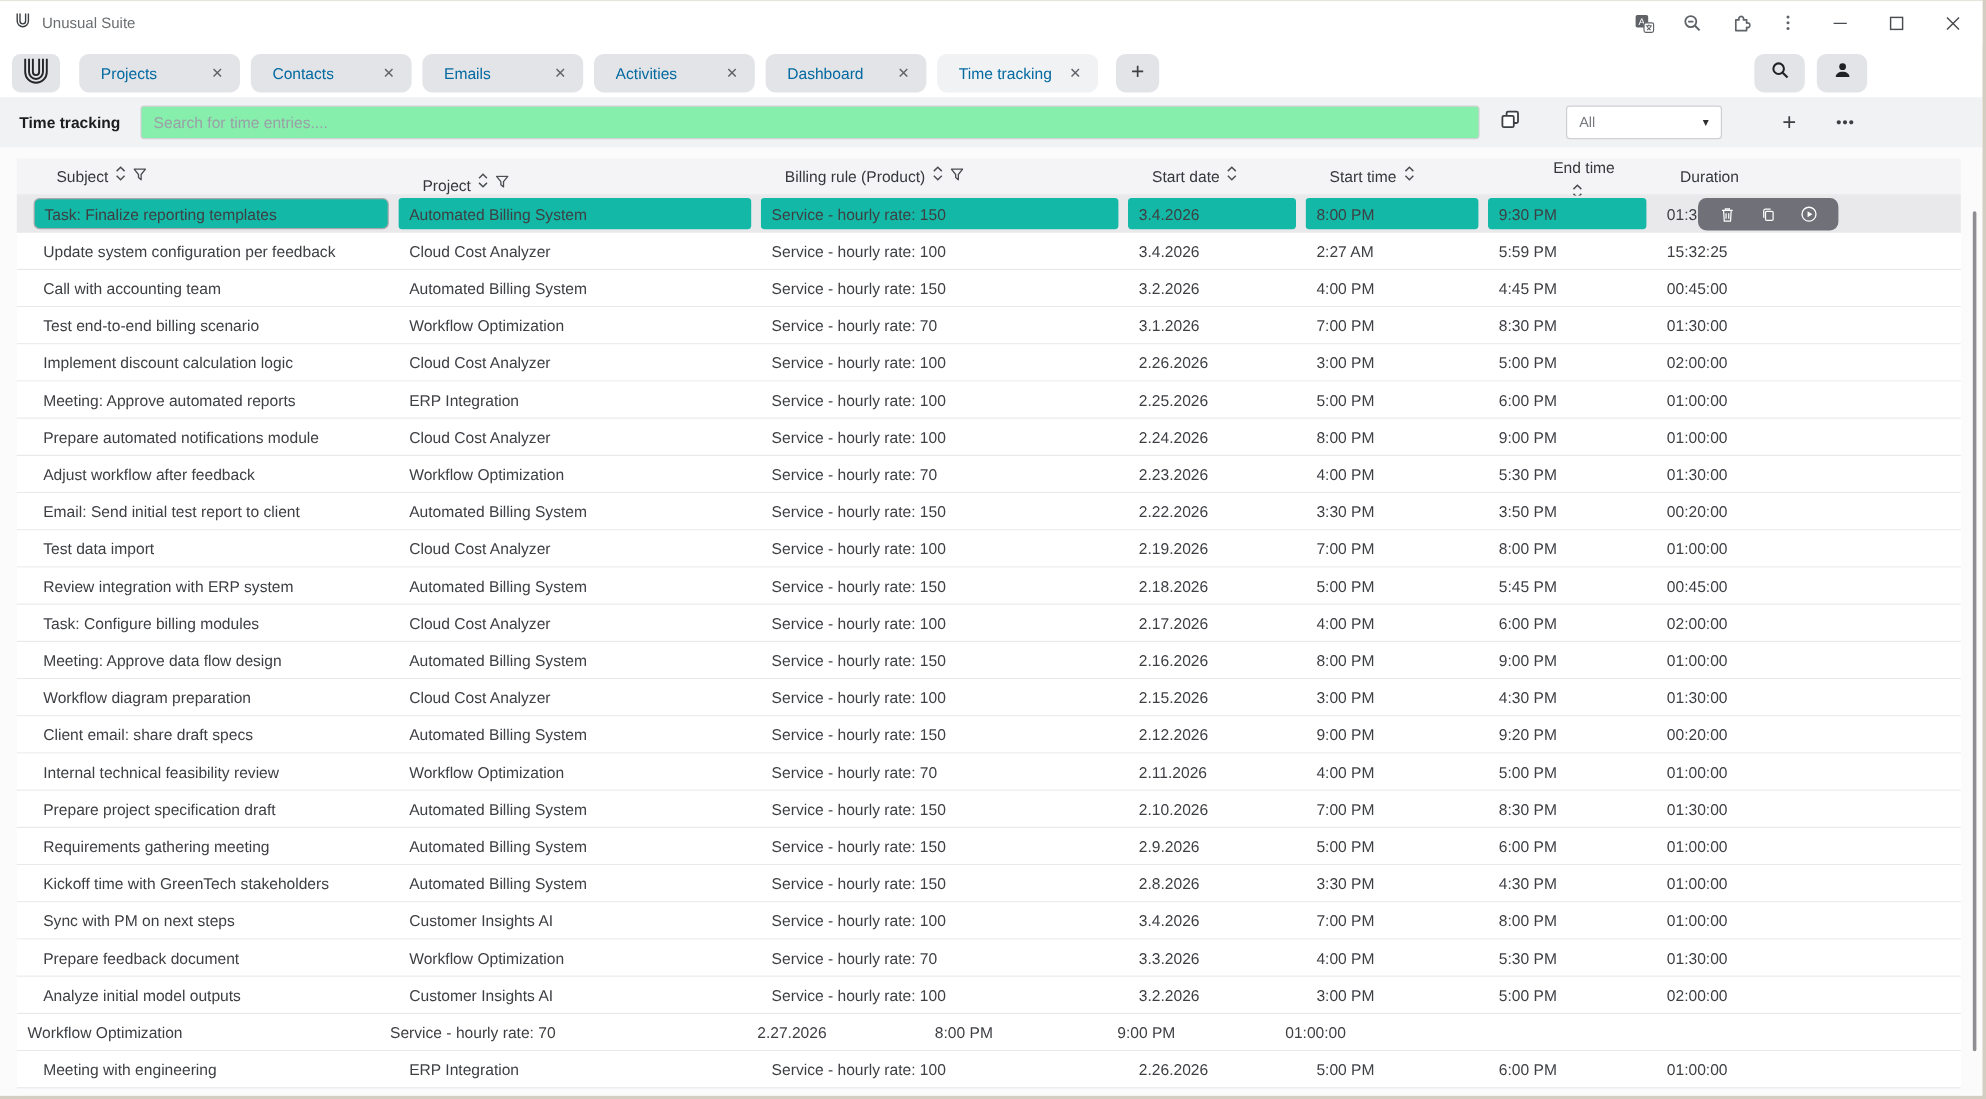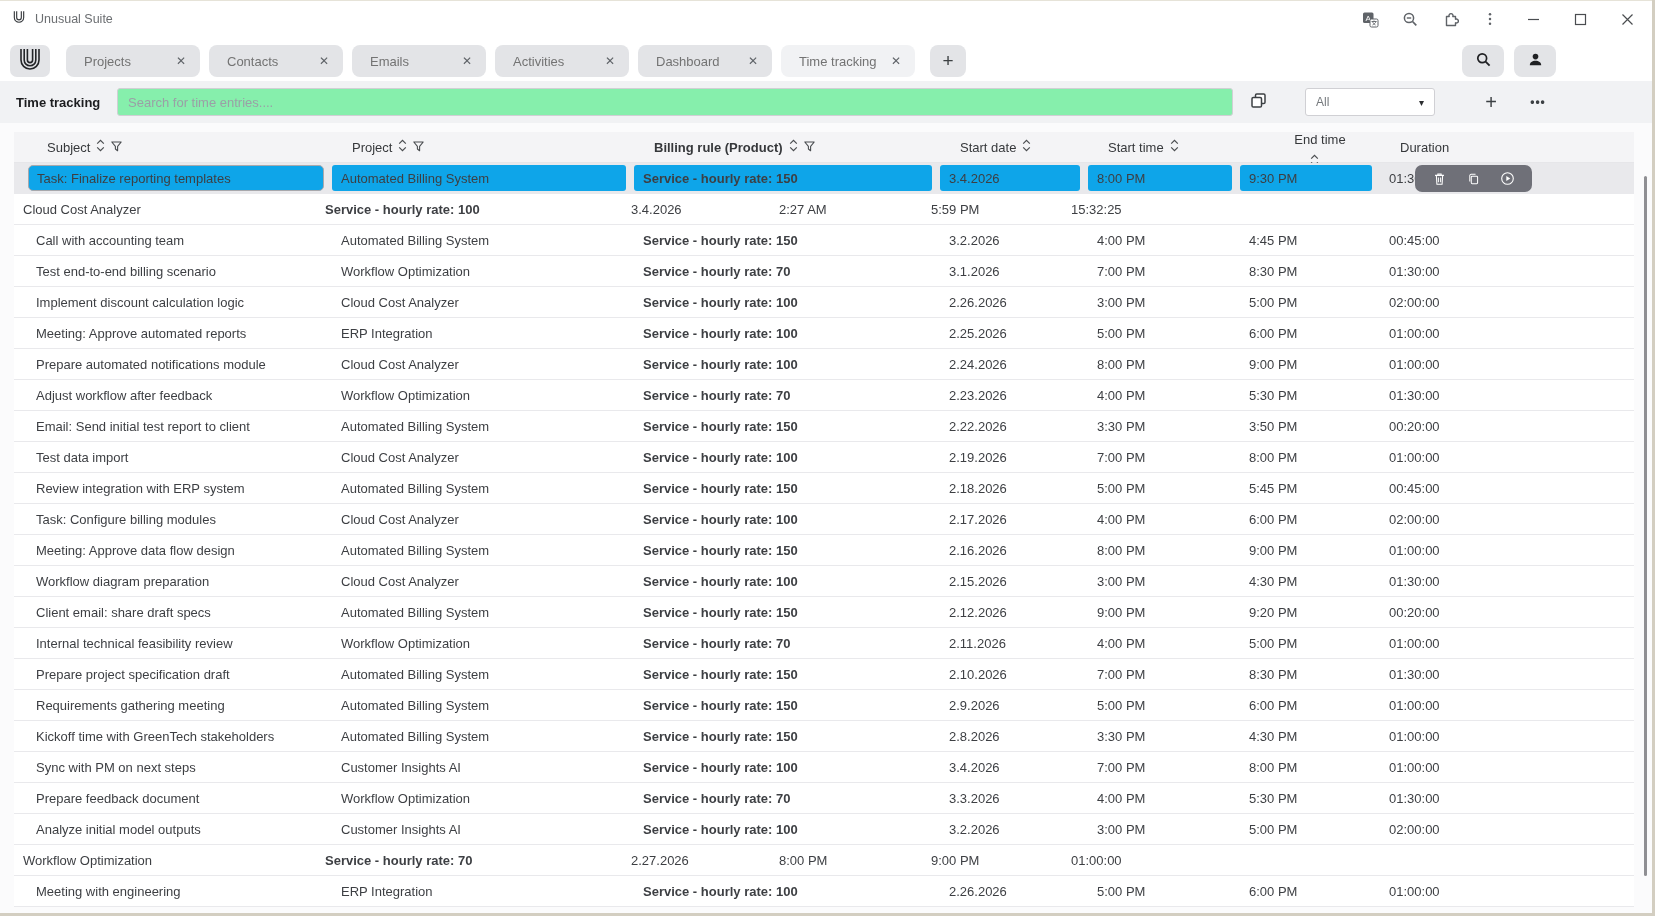--- a/index.html
+++ b/index.html
@@ -22,21 +22,21 @@
   .tb-btn{width:40px;height:36px;display:flex;align-items:center;justify-content:center;cursor:pointer;}
   .win-btn{width:47px;height:36px;display:flex;align-items:center;justify-content:center;cursor:pointer;}
   
   .tabstrip{position:absolute;left:0;top:36px;width:100%;height:44px;background:#ffffff;}
   .logo-btn{position:absolute;left:10px;top:8px;width:40px;height:32px;background:#e3e4e7;border-radius:7px;
     display:flex;align-items:center;justify-content:center;}
   .tabs{position:absolute;left:66px;top:8px;display:flex;gap:9px;}
   .tab{width:134px;height:32px;background:#e3e4e7;border-radius:8px;display:flex;align-items:center;
     justify-content:space-between;box-sizing:border-box;padding:0 14px 0 18px;cursor:pointer;}
   .tab.active{background:#f1f2f4;}
-  .tab-label{font-size:13px;color:#737373;white-space:nowrap;overflow:hidden;}
+  .tab-label{font-size:13px;color:#0369a1;white-space:nowrap;overflow:hidden;}
   .tab-close{font-size:12px;color:#5f6368;cursor:pointer;line-height:1;}
   .newtab{position:absolute;left:930px;top:8px;width:36px;height:32px;background:#e3e4e7;border-radius:8px;
     display:flex;align-items:center;justify-content:center;font-size:19px;font-weight:300;color:#3c4043;cursor:pointer;}
   .strip-right{position:absolute;right:96px;top:8px;display:flex;gap:10px;}
   .strip-btn{width:42px;height:32px;background:#e3e4e7;border-radius:8px;display:flex;align-items:center;justify-content:center;cursor:pointer;}
   
   .toolbar{position:absolute;left:0;top:80px;width:100%;height:42px;background:#f1f2f4;}
   .view-label{position:absolute;left:16px;top:0;height:42px;display:flex;align-items:center;
     font-size:13px;font-weight:bold;color:#1c1d1f;}
   .search-input{position:absolute;left:117px;top:7px;width:1116px;height:28px;box-sizing:border-box;
@@ -54,28 +54,28 @@
   .tool-more{position:absolute;left:1522px;top:7px;width:32px;height:28px;display:flex;align-items:center;justify-content:center;
     font-size:12px;letter-spacing:1px;font-weight:bold;color:#3c4043;cursor:pointer;}
   
   .page-bg{position:absolute;left:0;top:122px;width:1652px;height:791px;background:#fbfbfc;}
   .table{position:absolute;left:14px;top:131px;width:1620px;}
   .thead{display:flex;height:31px;background:#f4f4f6;align-items:center;border-bottom:1px solid #e6e6e9;box-sizing:border-box;}
   .hcell{display:flex;align-items:center;gap:6px;box-sizing:border-box;padding-left:9px;height:100%;cursor:pointer;}
   .hlabel{font-size:13px;color:#36383b;white-space:nowrap;margin-left:11px;}
   .row{display:flex;height:31px;background:#ffffff;border-bottom:1px solid #e9e9ec;box-sizing:border-box;position:relative;cursor:pointer;}
   .cell{box-sizing:border-box;padding-left:9px;height:100%;overflow:hidden;}
-  .c1{width:318px;} .c2{width:302px;} .c3{width:306px;font-weight:bold;} .c4{width:148px;} .c5{width:152px;} .c6{width:140px;flex-direction:column;} .c7{width:254px;}
+  .c1{width:318px;} .c2{width:302px;align-items:flex-end;} .c3{width:306px;} .c4{width:148px;} .c5{width:152px;} .c6{width:140px;flex-direction:column;} .c7{width:254px;}
   .cell.c1,.hcell.c1{padding-left:22px;}
   .cellbox{display:flex;align-items:center;height:100%;}
   .celltext{font-size:13px;color:#3d3f43;white-space:nowrap;}
   
   .row.sel{background:#e9e9ec;}
   .row.sel .cell{padding-left:0;}
-  .row.sel .cellbox{background:#0ea5e9;height:26px;margin:2px 8px 0 0;border-radius:3px;padding-left:9px;box-sizing:border-box;}
+  .row.sel .cellbox{background:#14b8a6;height:26px;margin:2px 8px 0 0;border-radius:3px;padding-left:9px;box-sizing:border-box;}
   .row.sel .cell.c1 .cellbox{border:1px solid #a8a8ac;border-radius:5px;margin-left:14px;padding-left:8px;}
   .row.sel .cell.c7 .cellbox{background:transparent;border:none;}
   .pill{position:absolute;left:1401px;top:2px;width:117px;height:27px;background:#6f7078;border-radius:7px;
     display:flex;align-items:center;justify-content:space-around;padding:0 8px;box-sizing:border-box;}
   .pill-btn{width:22px;height:22px;display:flex;align-items:center;justify-content:center;cursor:pointer;}
   .scroll-thumb{position:absolute;left:1644px;top:175px;width:3px;height:700px;background:#8f8f93;border-radius:2px;cursor:pointer;}
 </style>
 </head>
 <body>
 
@@ -344,20 +344,25 @@
     </span>
     <span class="pill-btn">
       <svg width="15" height="15" viewBox="0 0 15 15">
                 <circle cx="7.5" cy="7.5" r="5.8" fill="none" stroke="#ffffff" stroke-width="1.1"></circle>
                 <path d="M6.3 5v5l4-2.5z" fill="#ffffff"></path>
               </svg>
     </span>
   </div>
         </div>
         <div class="row">
+    <div class="cell c1">
+            <div class="cellbox">
+              <span class="celltext">Update system configuration per feedback</span>
+            </div>
+          </div>
     <div class="cell c2">
             <div class="cellbox">
               <span class="celltext">Cloud Cost Analyzer</span>
             </div>
           </div>
     <div class="cell c3">
             <div class="cellbox">
               <span class="celltext">Service - hourly rate: 100</span>
             </div>
           </div>

